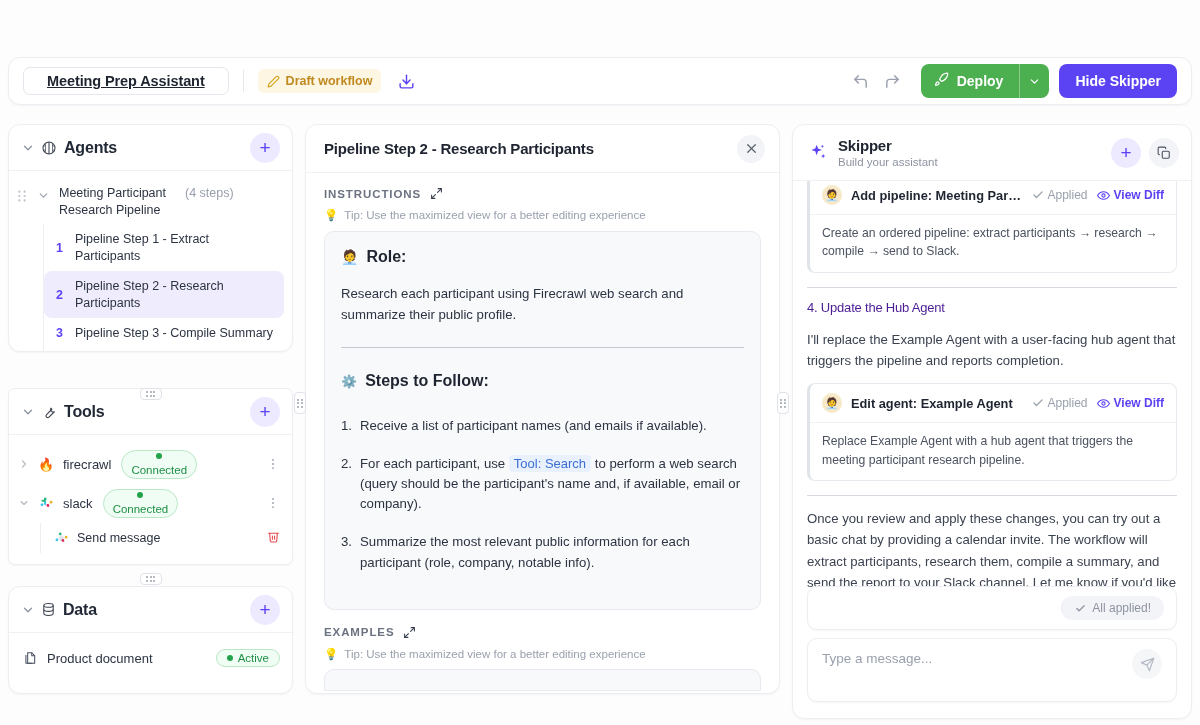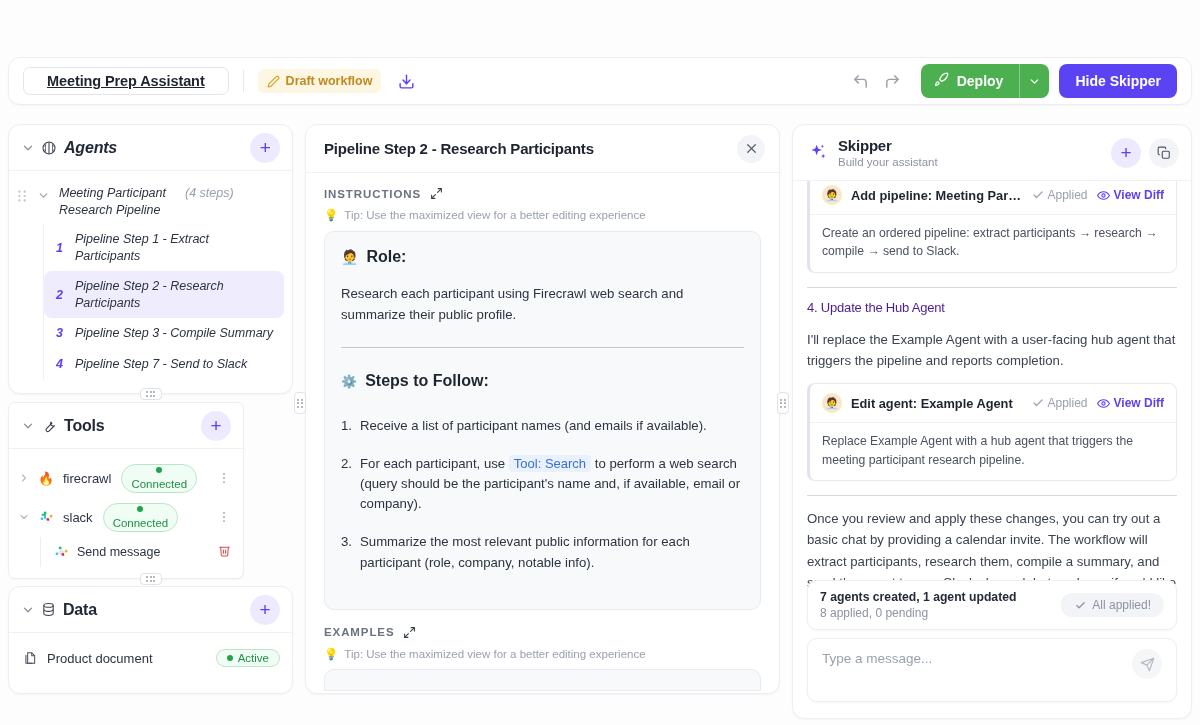--- a/index.html
+++ b/index.html
@@ -283,21 +283,21 @@
         <svg width="13" height="13" viewBox="0 0 24 24" fill="none" stroke="#fff" stroke-width="2.2" stroke-linecap="round" stroke-linejoin="round" data-name="chevron-down-icon">
             <polyline points="6 9 12 15 18 9"></polyline>
           </svg>
       </div>
     </div>
     <div class="hide-skipper" data-name="hide-skipper-button">Hide Skipper</div>
   </div>
 
   <div class="col-left" data-name="left-sidebar">
 
-    <div class="card" style="height:270px;font-style:italic;" data-name="agents-panel">
+    <div class="card" style="height:228px;" data-name="agents-panel">
       <div class="card-head" data-name="agents-header">
         <span class="chev" data-name="agents-collapse-chevron-down-icon">
           <svg width="14" height="14" viewBox="0 0 24 24" fill="none" stroke="currentColor" stroke-width="2.2" stroke-linecap="round" stroke-linejoin="round">
               <polyline points="6 9 12 15 18 9"></polyline>
             </svg>
         </span>
         <span class="sec-icon" data-name="brain-icon">
           <svg width="16" height="16" viewBox="0 0 24 24" fill="none" stroke="currentColor" stroke-width="1.6">
               <circle cx="12" cy="12" r="9"></circle>
               <path d="M12 3v18M7 6.5c-1.2 1.5-1.2 3.5 0 5M17 6.5c1.2 1.5 1.2 3.5 0 5M7 12.5c-1.2 1.5-1.2 3.5 0 5M17 12.5c1.2 1.5 1.2 3.5 0 5"></path>
@@ -351,21 +351,21 @@
       <span class="dots" data-name="grip-dots-icon">
           <i></i>
           <i></i>
           <i></i>
           <i></i>
           <i></i>
           <i></i>
         </span>
     </div>
 
-    <div class="card" style="position:absolute; top:278px; left:0; width:236px; height:177px;border-radius:7px;" data-name="tools-panel">
+    <div class="card" style="position:absolute; top:264px; left:0; width:285px; height:177px;border-radius:7px;" data-name="tools-panel">
       <div class="card-head" data-name="tools-header">
         <span class="chev" data-name="tools-collapse-chevron-down-icon">
           <svg width="14" height="14" viewBox="0 0 24 24" fill="none" stroke="currentColor" stroke-width="2.2" stroke-linecap="round" stroke-linejoin="round">
               <polyline points="6 9 12 15 18 9"></polyline>
             </svg>
         </span>
         <span class="sec-icon" data-name="wrench-icon">
           <svg width="16" height="16" viewBox="0 0 24 24" fill="none" stroke="currentColor" stroke-width="1.7" stroke-linecap="round" stroke-linejoin="round">
               <path d="M14.7 6.3a4 4 0 0 0 5.3 5.3l-8 8a2.6 2.6 0 0 1-3.7-3.7l8-8a4 4 0 0 0-1.6-1.6z"></path>
             </svg>
@@ -662,24 +662,20 @@
             </span>
           </div>
           <div class="ac-body" data-name="action-card-body">Replace Example Agent with a hub agent that triggers the meeting participant research pipeline.</div>
         </div>
 
         <div class="chat-hr" data-name="divider"></div>
         <div class="chat-p" data-name="chat-paragraph">Once you review and apply these changes, you can try out a basic chat by providing a calendar invite. The workflow will extract participants, research them, compile a summary, and send the report to your Slack channel. Let me know if you'd like to adjust any step or add more details!</div>
       </div>
 
       <div class="summary-bar" data-name="apply-summary-bar">
-        <div data-name="summary-text">
-          <div class="sum-title" data-name="summary-title">7 agents created, 1 agent updated</div>
-          <div class="sum-sub" data-name="summary-subtitle">8 applied, 0 pending</div>
-        </div>
         <div class="sum-pill" data-name="all-applied-badge">
           <svg width="11" height="11" viewBox="0 0 24 24" fill="none" stroke="currentColor" stroke-width="2.6" stroke-linecap="round" stroke-linejoin="round" data-name="check-icon">
               <polyline points="20 6 9 17 4 12"></polyline>
             </svg>
           <span data-name="all-applied-label">All applied!</span>
         </div>
       </div>
 
       <div class="composer" data-name="message-composer">
         <input data-name="message-input" placeholder="Type a message..." style="">

